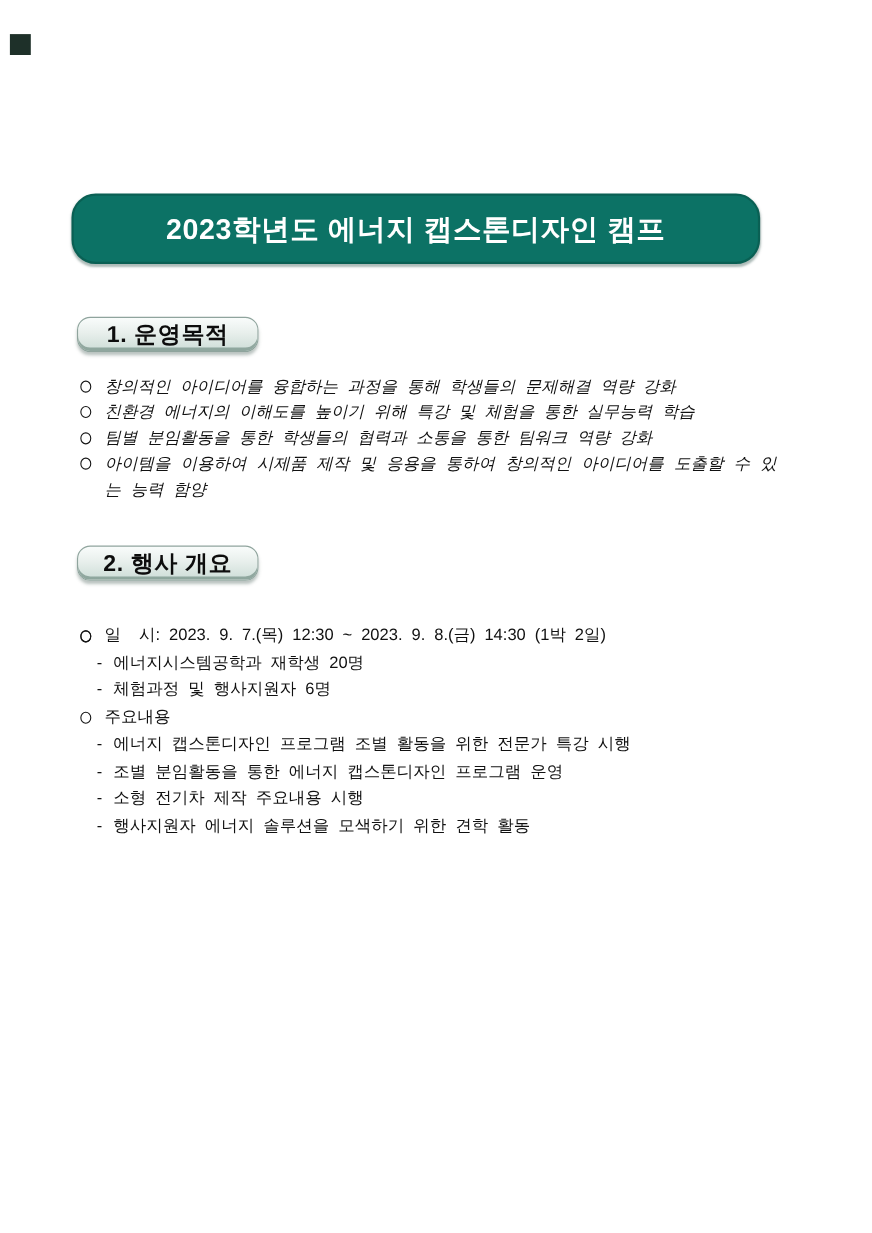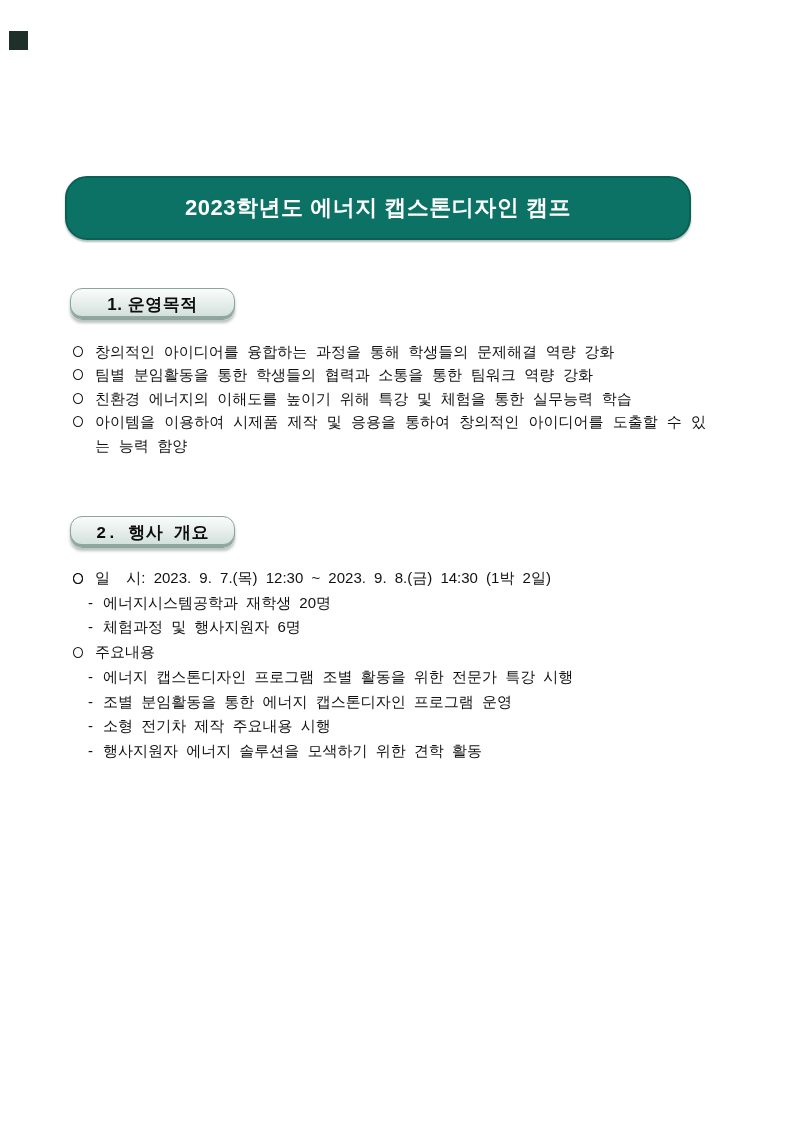--- a/index.html
+++ b/index.html
@@ -22,54 +22,55 @@
     left: 65px; top: 176px;
     width: 622px; height: 60px;
     background: var(--banner-bg, #0c7265);
     border: 2px solid #0a6054;
     border-radius: 22px;
     box-shadow: 0 2px 2px rgba(20, 60, 52, 0.35);
     display: flex; align-items: center; justify-content: center;
   }
   .banner-title {
     color: var(--banner-fg, #ffffff);
-    font-size: 22px;
+    font-size: 26px;
     font-weight: bold;
     letter-spacing: 0.5px;
     white-space: nowrap;
   }
   .pill {
     position: absolute;
     left: 70px;
     width: 163px; height: 30px;
     border-radius: 12px;
     background: linear-gradient(to bottom, #f9fcfb 0%, #e8efec 45%, #cdddd7 100%);
     border: 1px solid #8fa49d;
     box-shadow: 0 3px 3px rgba(100, 120, 113, 0.45), inset 0 -3px 0 rgba(90, 120, 110, 0.55);
     display: flex; align-items: center; justify-content: center;
   }
   .pill-1 { top: 288px; }
-  .pill-2 { top: 516px; font-family: Liberation Mono, monospace; }
+  .pill-2 { top: 496px; }
   .pill-label {
-    font-size: 17px;
+    font-size: 21px;
     font-weight: bold;
     color: #0d0d0d;
     letter-spacing: 0.5px;
     white-space: pre;
   }
   .list { position: absolute; left: 72px; color: #111111; }
   .list-1 { top: 340px; width: 634px; }
   .list-2 { top: 566px; width: 660px; }
   .b-item {
     position: relative;
     padding-left: 23px;
     font-size: 15px;
     line-height: 23.4px;
     word-spacing: 4.5px;
     color: #111111;
+    font-style: italic;
   }
   .b-item.justify { text-align: justify; }
   .circle-bullet {
     position: absolute;
     left: 1px; top: 6px;
     width: 10px; height: 11px;
     border: 1.6px solid #141414;
     border-radius: 50%;
     box-sizing: border-box;
   }
@@ -101,22 +102,22 @@
   <div class="banner">
     <span class="banner-title">2023학년도 에너지 캡스톤디자인 캠프</span>
   </div>
 
   <div class="pill pill-1">
     <span class="pill-label">1. 운영목적</span>
   </div>
 
   <div class="list list-1" id="list1">
       <div class="b-item"><span class="circle-bullet"></span><span class="item-text">창의적인 아이디어를 융합하는 과정을 통해 학생들의 문제해결 역량 강화</span></div>
+      <div class="b-item"><span class="circle-bullet"></span><span class="item-text">친환경 에너지의 이해도를 높이기 위해 특강 및 체험을 통한 실무능력 학습</span></div>
       <div class="b-item"><span class="circle-bullet"></span><span class="item-text">팀별 분임활동을 통한 학생들의 협력과 소통을 통한 팀워크 역량 강화</span></div>
-      <div class="b-item"><span class="circle-bullet"></span><span class="item-text">친환경 에너지의 이해도를 높이기 위해 특강 및 체험을 통한 실무능력 학습</span></div>
       <div class="b-item justify"><span class="circle-bullet"></span><span class="item-text">아이템을 이용하여 시제품 제작 및 응용을 통하여 창의적인 아이디어를 도출할 수 있는 능력 함양</span></div>
     </div>
 
   <div class="pill pill-2">
     <span class="pill-label">2. 행사 개요</span>
   </div>
 
   <div class="list list-2" id="list2">
       <div class="s2-item bullet"><span class="circle-bullet"></span></div>
       <div class="s2-item bullet"><span class="circle-bullet"></span><span class="item-text">일  시: 2023. 9. 7.(목) 12:30 ~ 2023. 9. 8.(금) 14:30 (1박 2일)</span></div>

